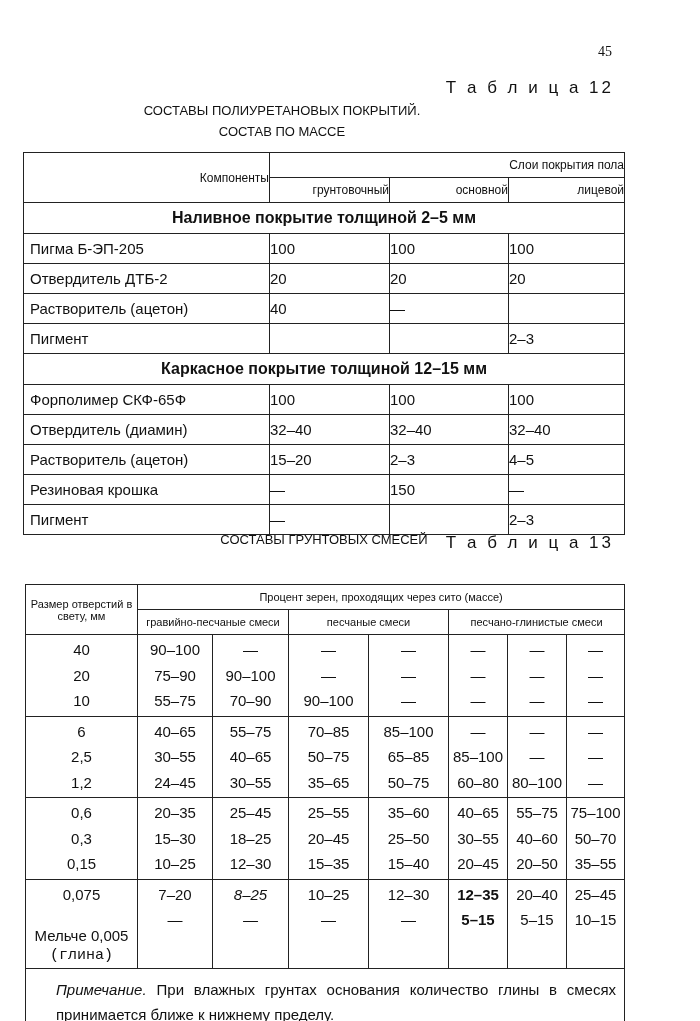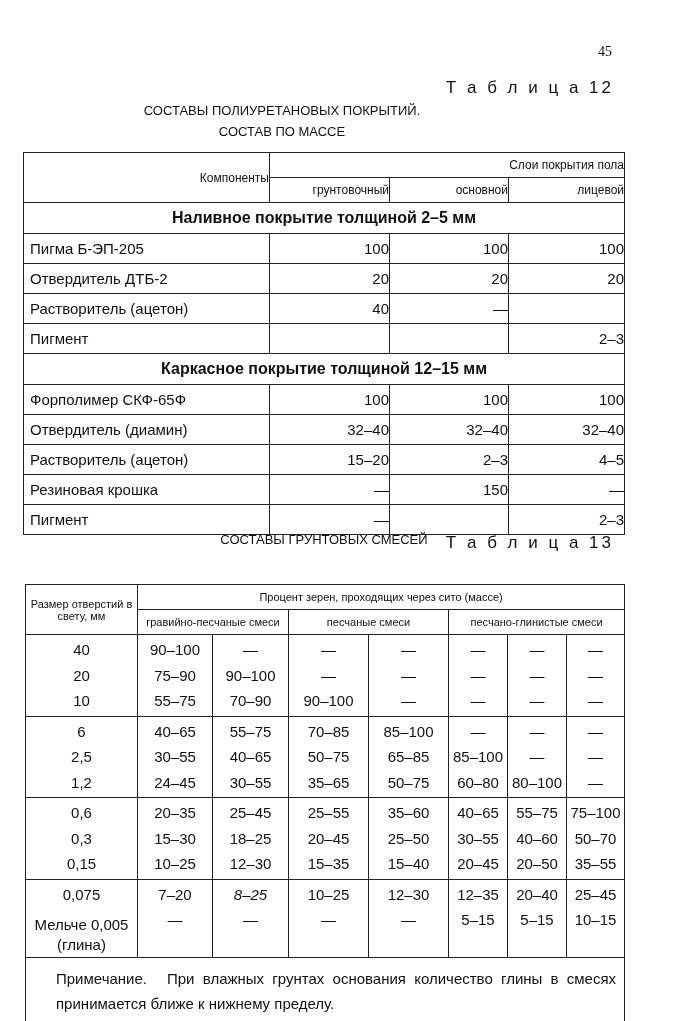--- a/index.html
+++ b/index.html
@@ -9,28 +9,28 @@
   .tbl-label { font-size: 17px; letter-spacing: 3px; }
   .caption { font-size: 13px; text-align: center; width: 564px; left: 0; }
   table { border-collapse: collapse; position: absolute; table-layout: fixed; }
   td { border: 1.5px solid #222; padding: 0; vertical-align: middle; }
   
   #t12 { left: 23px; top: 152px; width: 601px; font-size: 15px; }
   #t12 td { height: 29px; }
   #t12 .hdr { font-size: 12px; text-align: right; height: 24px; }
   #t12 .sec { font-weight: bold; font-size: 16px; text-align: center; height: 30px; }
   #t12 .name { padding-left: 6px; }
-  #t12 .num { text-align: right; }
+  #t12 .num { text-align: left; }
   
   #t13 { left: 25px; top: 584px; width: 599px; font-size: 15px; }
   #t13 .hdr { font-size: 11px; text-align: center; height: 24px; }
   #t13 .cell { text-align: center; line-height: 25.5px; }
   #t13 .group-cell { padding: 2px 0; }
   #t13 .note { font-size: 15px; padding: 8px 8px 6px 30px; line-height: 25px; text-align: justify; }
-  .note-label { margin-right: 20px; }
+  .note-label { font-style: italic; margin-right: 10px; }
 </style>
 </head>
 <body>
 
 <div class="abs page-num">45</div>
 
 <div class="abs tbl-label" style="top:78px; right:86px;">Т а б л и ц а   12</div>
 <div class="abs caption" style="top:103px;">СОСТАВЫ ПОЛИУРЕТАНОВЫХ ПОКРЫТИЙ.</div>
 <div class="abs caption" style="top:124px;">СОСТАВ ПО МАССЕ</div>
 
@@ -264,40 +264,40 @@
     <td class="group-cell">
           <div class="cell">75–100</div>
           <div class="cell">50–70</div>
           <div class="cell">35–55</div>
         </td>
   </tr>
 
   <tr>
     <td class="group-cell" style="vertical-align:top;">
           <div class="cell">0,075</div>
-          <div class="cell" style="line-height:20px; margin-top:8px;">Мельче 0,005</div>
-          <div class="cell" style="line-height:20px;">(глина)</div>
+          <div class="cell" style="line-height:20px; margin-top:19px;">Мельче 0,005</div>
+          <div class="cell" style="line-height:20px;font-family:Liberation Mono, monospace;">(глина)</div>
         </td>
     <td class="group-cell" style="vertical-align:top;">
           <div class="cell">7–20</div>
           <div class="cell">—</div>
         </td>
     <td class="group-cell" style="vertical-align:top;font-style:italic;">
           <div class="cell">8–25</div>
           <div class="cell">—</div>
         </td>
     <td class="group-cell" style="vertical-align:top;">
           <div class="cell">10–25</div>
           <div class="cell">—</div>
         </td>
     <td class="group-cell" style="vertical-align:top;">
           <div class="cell">12–30</div>
           <div class="cell">—</div>
         </td>
-    <td class="group-cell" style="vertical-align:top;">
+    <td class="group-cell" style="vertical-align:top;font-weight:bold;">
           <div class="cell">12–35</div>
           <div class="cell">5–15</div>
         </td>
     <td class="group-cell" style="vertical-align:top;">
           <div class="cell">20–40</div>
           <div class="cell">5–15</div>
         </td>
     <td class="group-cell" style="vertical-align:top;">
           <div class="cell">25–45</div>
           <div class="cell">10–15</div>

